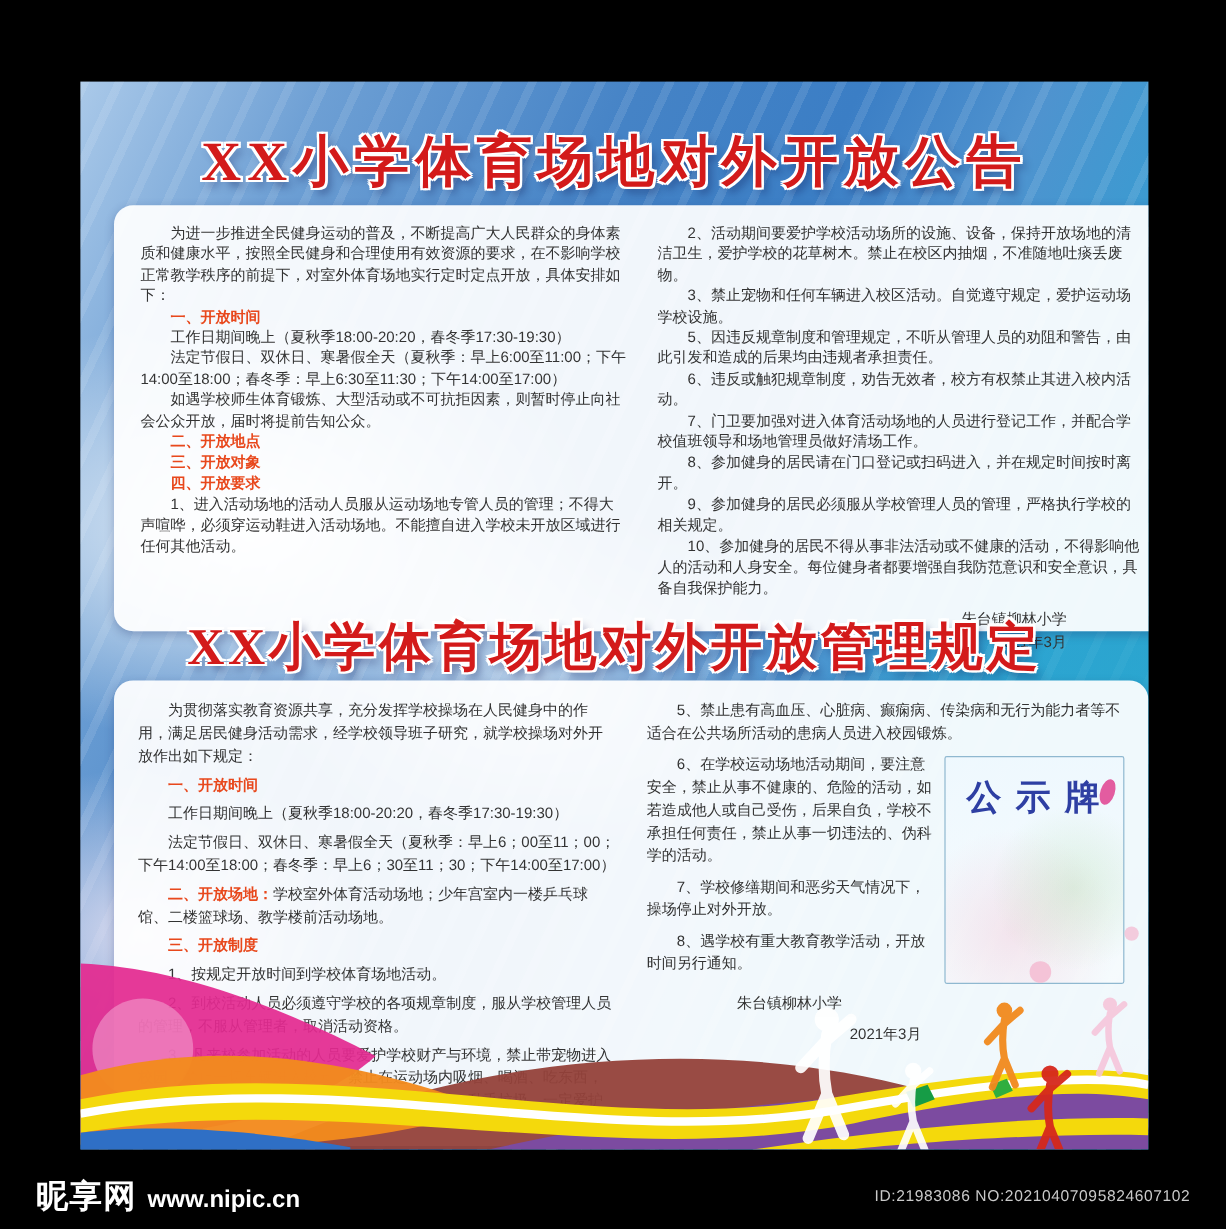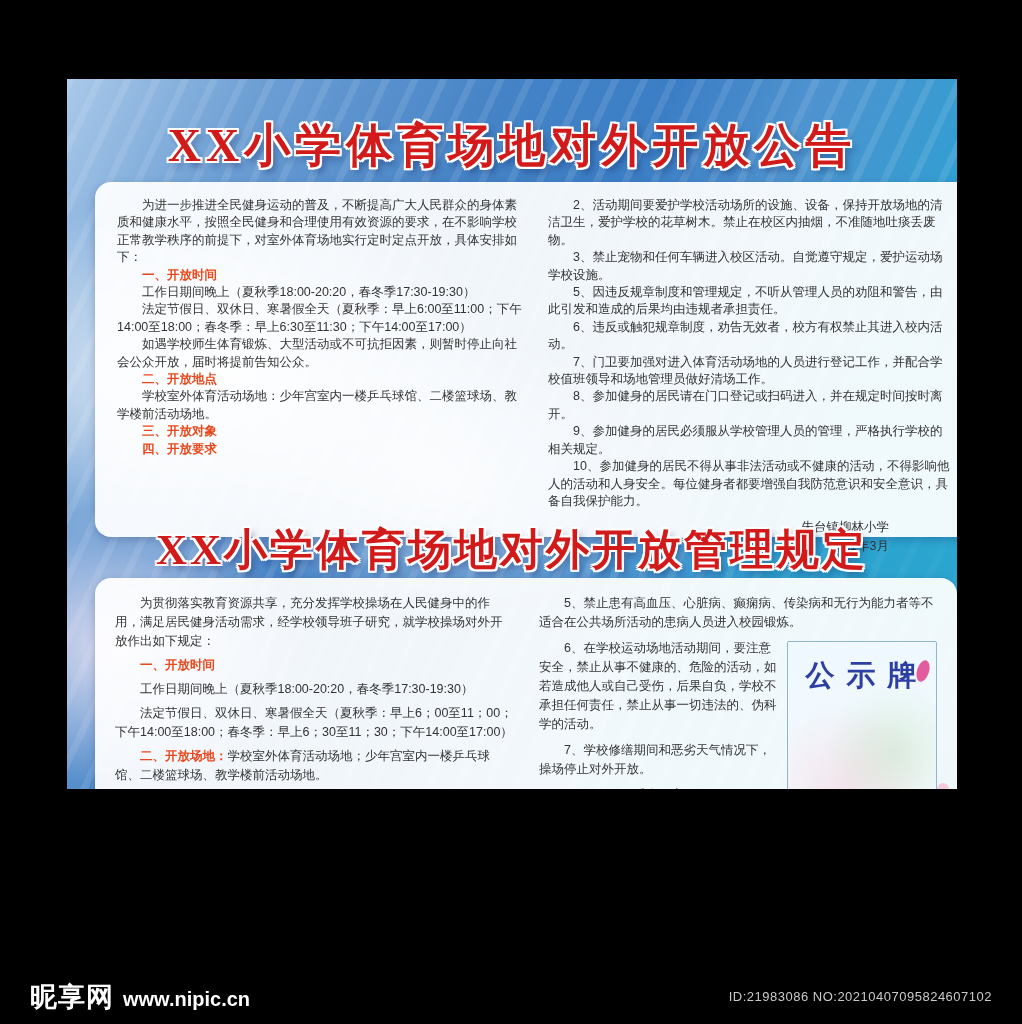--- a/index.html
+++ b/index.html
@@ -2,29 +2,28 @@
 <html><head>
 <meta charset="utf-8">
 <style>
   html,body{margin:0;padding:0;}
   body{
     width:1022px;height:1024px;background:#000;position:relative;overflow:hidden;
     font-family:"Liberation Sans","DejaVu Sans",sans-serif;
   }
   
   .poster{
-    position:absolute;left:67px;top:68px;width:890px;height:710px;overflow:hidden;
+    position:absolute;left:67px;top:68px;width:890px;height:890px;overflow:hidden;
     background:
       radial-gradient(ellipse 420px 260px at 16% 42%, rgba(255,255,255,.92), rgba(255,255,255,0) 70%),
       radial-gradient(ellipse 300px 220px at 42% 56%, rgba(255,255,255,.65), rgba(255,255,255,0) 70%),
       radial-gradient(ellipse 260px 200px at 6% 80%, rgba(243,233,246,.85), rgba(243,233,246,0) 70%),
       radial-gradient(ellipse 420px 420px at 103% 62%, rgba(42,170,208,.95), rgba(42,170,208,0) 72%),
       repeating-linear-gradient(115deg, rgba(255,255,255,.10) 0 7px, rgba(255,255,255,0) 7px 26px),
       linear-gradient(115deg,#aac9e9 0%,#6d9fd4 16%,#4583c6 36%,#3b7ec5 50%,#4f93cf 62%,#2f9fd2 78%,#2b8ec8 100%);
-    margin-top: 11px;
   }
   
   .big-title{
     position:absolute;width:100%;text-align:center;
     font-family:"Liberation Serif","DejaVu Serif",serif;font-weight:bold;
     color:#d31a1a;letter-spacing:5px;
     text-shadow:-2px -2px 0 #fff,2px -2px 0 #fff,-2px 2px 0 #fff,2px 2px 0 #fff,
                 -2px 0 0 #fff,2px 0 0 #fff,0 -2px 0 #fff,0 2px 0 #fff,
                 4px 5px 7px rgba(10,20,80,.45);
     z-index:2;
@@ -82,23 +81,23 @@
   <div class="big-title title1">XX小学体育场地对外开放公告</div>
 
   <div class="panel panel1">
     <div class="col">
       <p>为进一步推进全民健身运动的普及，不断提高广大人民群众的身体素质和健康水平，按照全民健身和合理使用有效资源的要求，在不影响学校正常教学秩序的前提下，对室外体育场地实行定时定点开放，具体安排如下：</p>
       <p class="heading">一、开放时间</p>
       <p>工作日期间晚上（夏秋季18:00-20:20，春冬季17:30-19:30）</p>
       <p>法定节假日、双休日、寒暑假全天（夏秋季：早上6:00至11:00；下午14:00至18:00；春冬季：早上6:30至11:30；下午14:00至17:00）</p>
       <p>如遇学校师生体育锻炼、大型活动或不可抗拒因素，则暂时停止向社会公众开放，届时将提前告知公众。</p>
       <p class="heading">二、开放地点</p>
-      <p>学校室外体育活动场地：少年宫室内一楼乒乓球馆、二楼篮球场、教学楼前活动场地。</p>
       <p class="heading">三、开放对象</p>
       <p class="heading">四、开放要求</p>
+      <p>1、进入活动场地的活动人员服从运动场地专管人员的管理；不得大声喧哗，必须穿运动鞋进入活动场地。不能擅自进入学校未开放区域进行任何其他活动。</p>
     </div>
     <div class="col">
       <p>2、活动期间要爱护学校活动场所的设施、设备，保持开放场地的清洁卫生，爱护学校的花草树木。禁止在校区内抽烟，不准随地吐痰丢废物。</p>
       <p>3、禁止宠物和任何车辆进入校区活动。自觉遵守规定，爱护运动场学校设施。</p>
       <p>5、因违反规章制度和管理规定，不听从管理人员的劝阻和警告，由此引发和造成的后果均由违规者承担责任。</p>
       <p>6、违反或触犯规章制度，劝告无效者，校方有权禁止其进入校内活动。</p>
       <p>7、门卫要加强对进入体育活动场地的人员进行登记工作，并配合学校值班领导和场地管理员做好清场工作。</p>
       <p>8、参加健身的居民请在门口登记或扫码进入，并在规定时间按时离开。</p>
       <p>9、参加健身的居民必须服从学校管理人员的管理，严格执行学校的相关规定。</p>
       <p>10、参加健身的居民不得从事非法活动或不健康的活动，不得影响他人的活动和人身安全。每位健身者都要增强自我防范意识和安全意识，具备自我保护能力。</p>

